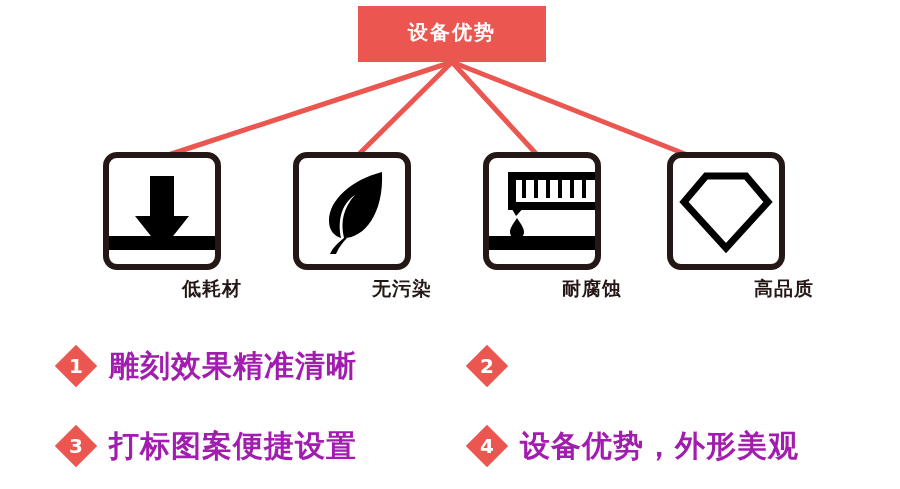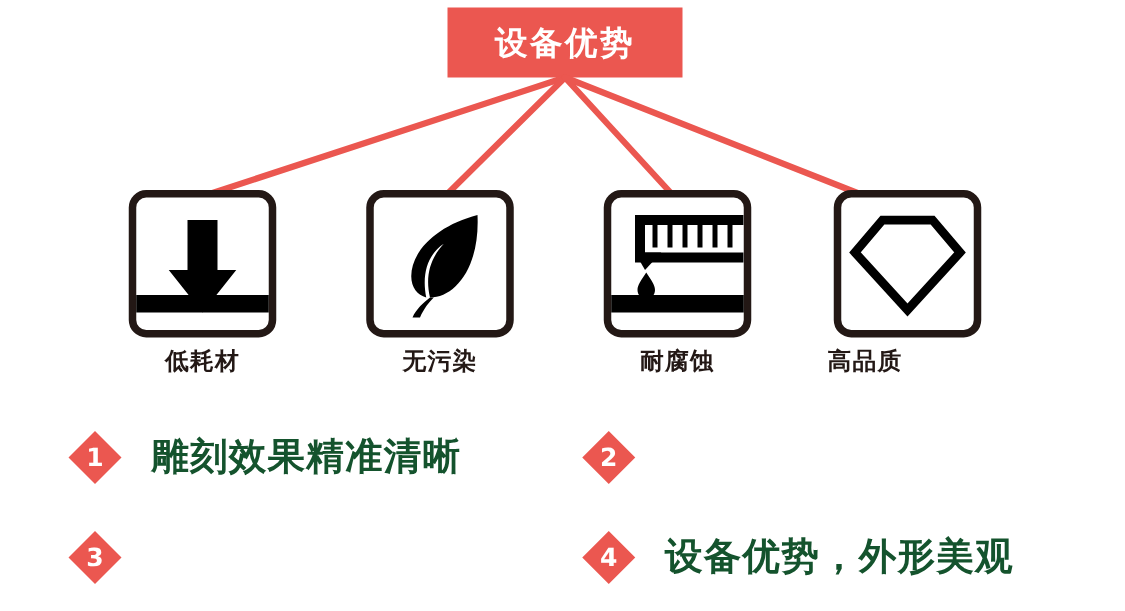--- a/index.html
+++ b/index.html
@@ -25,25 +25,25 @@
     top: 6px;
     width: 188px;
     height: 56px;
     background: #EB5750;
     display: flex;
     align-items: center;
     justify-content: center;
   }
   #title-banner .title-text {
     color: #ffffff;
-    font-size: 26px;
+    font-size: 20px;
     font-weight: bold;
     letter-spacing: 2px;
     line-height: 1;
-    font-family: Liberation Sans, sans-serif;
+    font-family: Liberation Mono, monospace;
   }
 
   
   #connectors {
     position: absolute;
     left: 0;
     top: 0;
     width: 900px;
     height: 489px;
     pointer-events: none;
@@ -75,31 +75,31 @@
     position: absolute;
     left: -2px;
     right: -2px;
     height: 14px;
     background: #000000;
   }
   .feature-label {
     position: absolute;
     top: 276px;
     width: 160px;
-    text-align: center;
+    text-align: right;
     font-size: 19px;
     font-weight: bold;
     color: #231815;
     letter-spacing: 1px;
     font-family: "DejaVu Sans", "Liberation Sans", sans-serif;
   }
   .feature-label.l1 { left: 82px; }
   .feature-label.l2 { left: 272px; }
   .feature-label.l3 { left: 462px; }
-  .feature-label.l4 { left: 612px; }
+  .feature-label.l4 { left: 654px; }
 
   
   .bullet-item {
     position: absolute;
     display: flex;
     align-items: center;
   }
   .bullet-item.i1 { left: 55px;  top: 345px; }
   .bullet-item.i2 { left: 466px; top: 345px; }
   .bullet-item.i3 { left: 55px;  top: 425px; }
@@ -128,22 +128,22 @@
     height: 42px;
     display: flex;
     align-items: center;
     justify-content: center;
     color: #ffffff;
     font-size: 20px;
     font-weight: bold;
     line-height: 1;
   }
   .bullet-text {
-    margin-left: 24px;
-    color: #14532d;
+    margin-left: 12px;
+    color: #a21caf;
     font-size: 30px;
     font-weight: bold;
     letter-spacing: 1px;
     white-space: nowrap;
     line-height: 1;
     font-family: "DejaVu Sans", "Liberation Sans", sans-serif;
   }
 </style>
 </head>
 <body>
@@ -227,20 +227,21 @@
       <div class="diamond"></div>
       <div class="num">2</div>
     </div>
   </div>
 
   <div class="bullet-item i3">
     <div class="bullet-marker">
       <div class="diamond"></div>
       <div class="num">3</div>
     </div>
+    <div class="bullet-text">打标图案便捷设置</div>
   </div>
 
   <div class="bullet-item i4">
     <div class="bullet-marker">
       <div class="diamond"></div>
       <div class="num">4</div>
     </div>
     <div class="bullet-text">设备优势，外形美观</div>
   </div>
 

